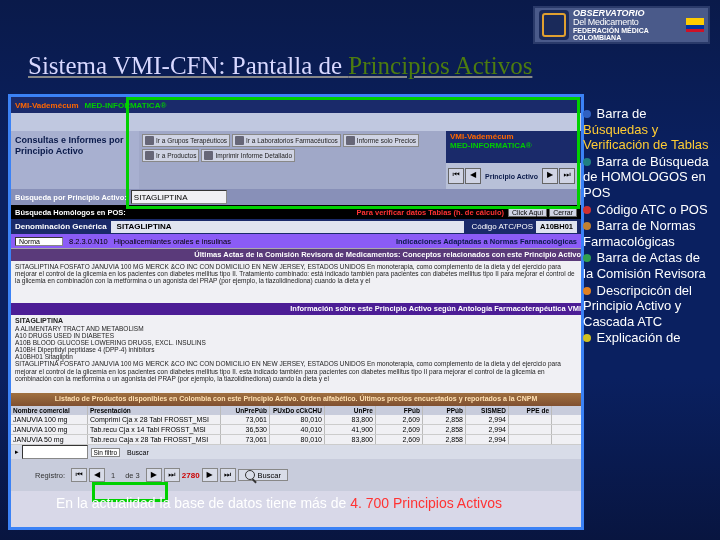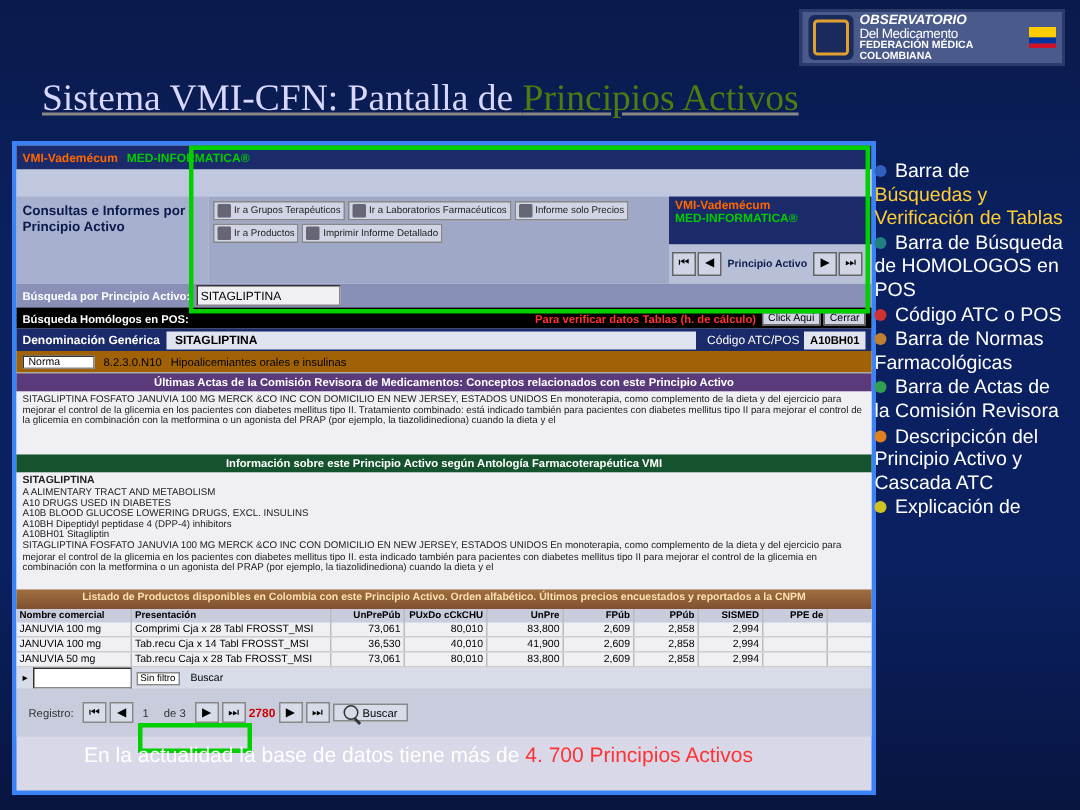--- a/index.html
+++ b/index.html
@@ -274,47 +274,47 @@
     color: #000;
     font-weight: bold;
     padding: 0 4px;
     height: 12px;
     line-height: 12px;
     font-size: 7.5px;
     margin-right: 4px;
   }
   .norma-row {
     height: 14px;
-    background: #a16207;
+    background: #8b5cf6;
     display: flex;
     align-items: center;
     font-family: Arial;
     font-size: 7.5px;
     padding: 0 4px;
     gap: 6px;
     border-bottom: 1px solid #aaa;
   }
   .norma-row .sel {
     background: #fff;
     border: 1px inset #888;
     font-size: 7px;
     padding: 0 3px;
     width: 40px;
   }
   .band {
     height: 12px;
     font-family: Arial;
     font-size: 7.5px;
     font-weight: bold;
-    text-align: center;
+    text-align: right;
     line-height: 12px;
     color: #fff;
   }
   .band-purple { background: #5a3a7a; }
-  .band-navy { background: #14532d; }
+  .band-navy { background: #4c1d95; }
   .text-block {
     background: #f0f0f4;
     font-family: Arial;
     font-size: 6.5px;
     color: #222;
     padding: 2px 4px;
     line-height: 1.1;
     word-break: break-word;
   }
   .text-block .title-line {
@@ -362,21 +362,21 @@
   .c-p4 { width: 42px; text-align: right; }
   .c-p5 { width: 38px; text-align: right; }
   .c-p6 { width: 38px; text-align: right; }
   .c-p7 { width: 38px; text-align: right; }
   .nav-bottom {
     height: 32px;
     background: #c8ccdc;
     display: flex;
     align-items: center;
     gap: 2px;
-    padding: 0 4px;
+    padding: 0 20px;
     font-family: Arial;
     font-size: 8px;
   }
   .nav-bottom .nb {
     width: 14px; height: 12px;
     background: #d8dce8;
     border: 1px solid #888;
     text-align: center;
     font-size: 8px;
     line-height: 11px;
@@ -572,20 +572,21 @@
     <span class="dl">Denominación Genérica</span>
     <span class="val">SITAGLIPTINA</span>
     <span class="atc-l">Código ATC/POS</span>
     <span class="atc-v">A10BH01</span>
   </div>
 
   <div class="norma-row">
     <span class="sel">Norma</span>
     <span>8.2.3.0.N10</span>
     <span>Hipoalicemiantes orales e insulinas</span>
+    <span style="margin-left:auto;color:#0a1a4a;font-weight:bold">Indicaciones Adaptadas a Normas Farmacológicas</span>
   </div>
 
   <div class="band band-purple">Últimas Actas de la Comisión Revisora de Medicamentos: Conceptos relacionados con este Principio Activo</div>
   <div class="text-block" style="height:38px;overflow:hidden">SITAGLIPTINA FOSFATO JANUVIA 100 MG MERCK &amp;CO INC CON DOMICILIO EN NEW JERSEY, ESTADOS UNIDOS En monoterapia, como complemento de la dieta y del ejercicio para mejorar el control de la glicemia en los pacientes con diabetes mellitus tipo II. Tratamiento combinado: está indicado también para pacientes con diabetes mellitus tipo II para mejorar el control de la glicemia en combinación con la metformina o un agonista del PRAP (por ejemplo, la tiazolidinediona) cuando la dieta y el</div>
 
   <div class="band band-navy">Información sobre este Principio Activo según Antología Farmacoterapéutica VMI</div>
   <div class="text-block" style="height:74px;overflow:hidden">
     <div class="title-line">SITAGLIPTINA</div>
     <div>A ALIMENTARY TRACT AND METABOLISM</div>
     <div>A10 DRUGS USED IN DIABETES</div>

